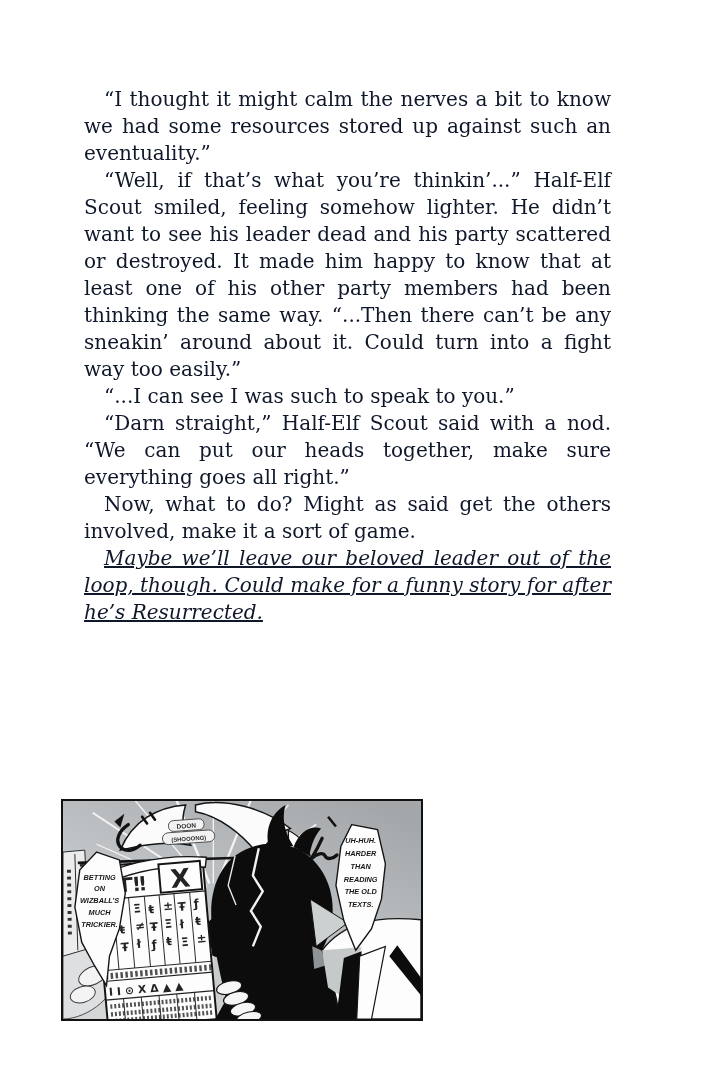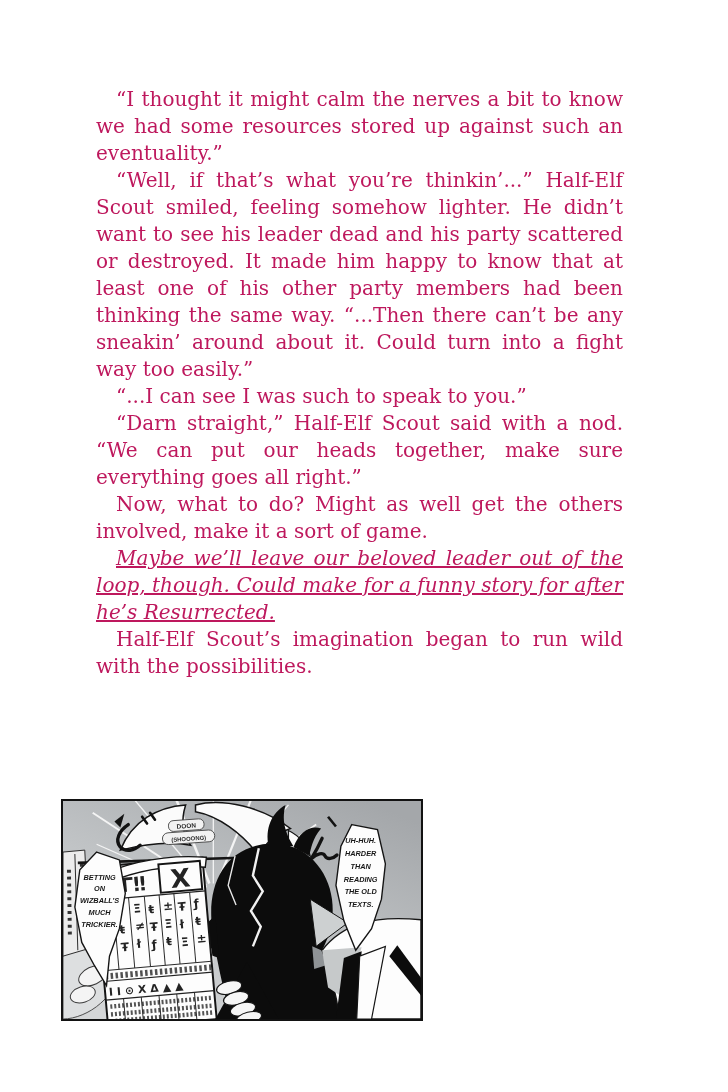--- a/index.html
+++ b/index.html
@@ -6,25 +6,24 @@
   .page{
     position:relative;
     width:728px;height:1092px;
     background:#ffffff;
     overflow:hidden;
     font-family:"DejaVu Serif", serif;
   }
   .text-block{
     position:absolute;
     left:84px;top:86px;width:527px;
-    color:#be185d;
+    color:#0f172a;
     font-size:20px;line-height:27px;
     text-align:justify;
     text-rendering:optimizeLegibility;
-    margin-left:12px;
   }
   .text-block p{margin:0;text-indent:20px;}
   .text-block p.italic{font-style:italic;text-decoration:underline;}
   .panel{
     position:absolute;
     left:61px;top:799px;
     width:358px;height:218px;
     border:2px solid #121212;
     background:#b8bbbd;
   }
@@ -47,23 +46,22 @@
 </head>
 <body>
 
 <div class="page">
 
   <div class="text-block">
     <p>“I thought it might calm the nerves a bit to know we had some resources stored up against such an eventuality.”</p>
     <p>“Well, if that’s what you’re thinkin’...” Half-Elf Scout smiled, feeling somehow lighter. He didn’t want to see his leader dead and his party scattered or destroyed. It made him happy to know that at least one of his other party members had been thinking the same way. “...Then there can’t be any sneakin’ around about it. Could turn into a fight way too easily.”</p>
     <p>“...I can see I was such to speak to you.”</p>
     <p>“Darn straight,” Half-Elf Scout said with a nod. “We can put our heads together, make sure everything goes all right.”</p>
-    <p>Now, what to do? Might as well get the others involved, make it a sort of game.</p>
+    <p>Now, what to do? Might as said get the others involved, make it a sort of game.</p>
     <p class="italic">Maybe we’ll leave our beloved leader out of the loop, though. Could make for a funny story for after he’s Resurrected.</p>
-    <p>Half-Elf Scout’s imagination began to run wild with the possibilities.</p>
   </div>
 
   <div class="panel">
     <svg width="358" height="218" viewBox="0 0 362 222" preserveAspectRatio="none">
       <defs>
         <linearGradient id="bgGrad" x1="0.85" y1="0" x2="0.15" y2="1">
           <stop offset="0" stop-color="#a4a7aa"></stop>
           <stop offset="0.55" stop-color="#c2c5c7"></stop>
           <stop offset="1" stop-color="#d4d6d7"></stop>
         </linearGradient>

